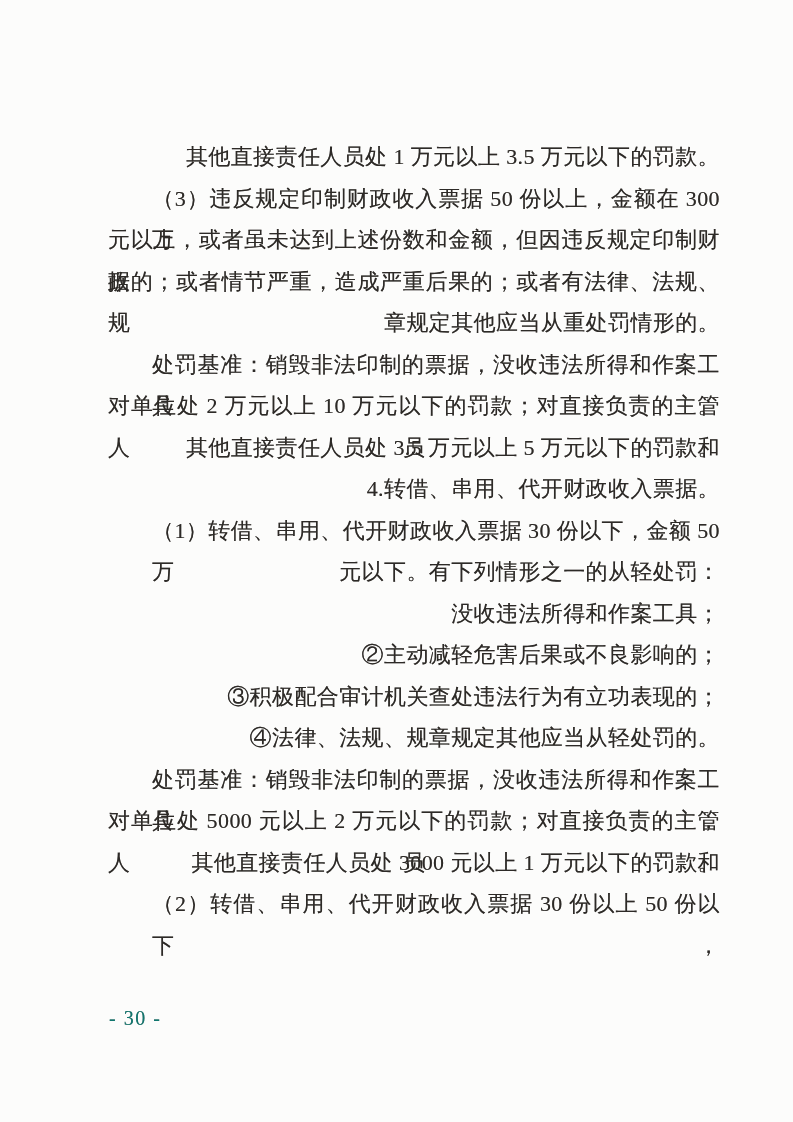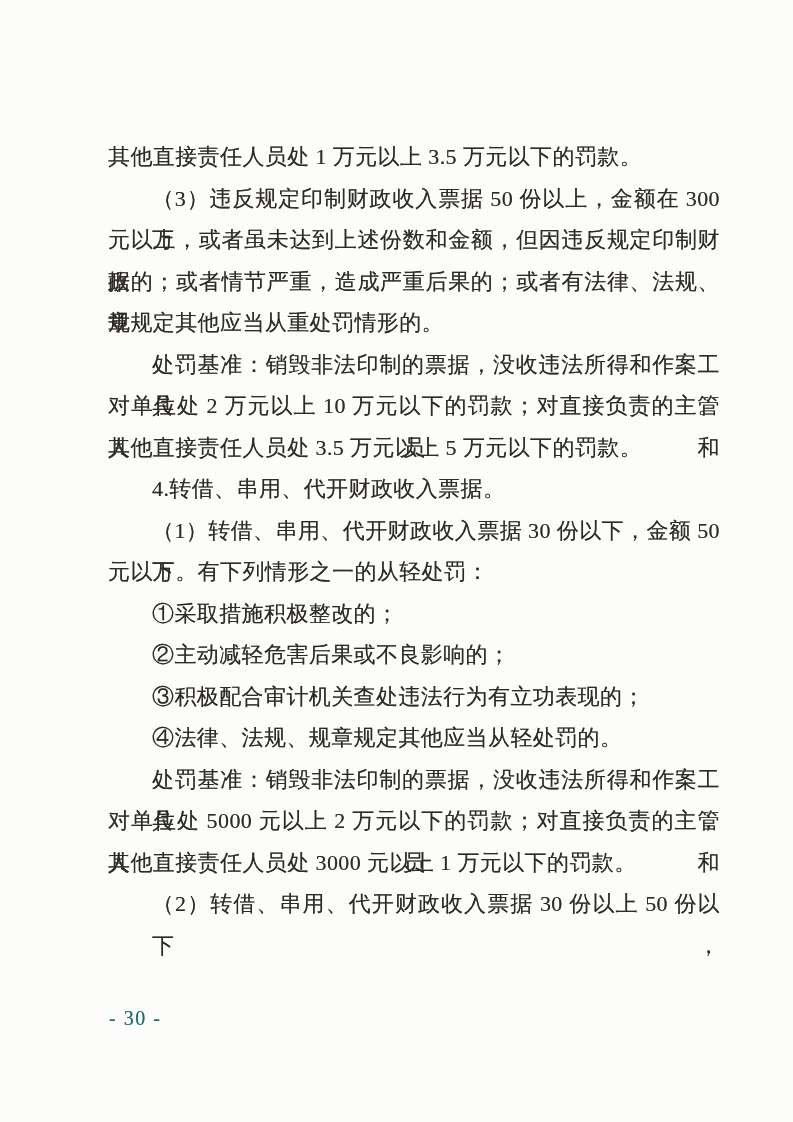--- a/index.html
+++ b/index.html
@@ -24,21 +24,21 @@
     position: absolute;
     left: 108px;
     top: 136px;
     width: 612px;
   }
   .line {
     height: 41.5px;
     line-height: 41.5px;
     font-size: 22px;
     color: #2d2a27;
-    text-align: left;
+    text-align: right;
     white-space: normal;
     letter-spacing: 0.4px;
     text-shadow: 0 0 0.5px rgba(45,42,39,0.55);
   }
   .line.fill {
     text-align: justify;
     text-align-last: justify;
     text-justify: inter-character;
   }
   .line.indent {
@@ -64,21 +64,21 @@
       <div class="line indent fill">（3）违反规定印制财政收入票据 50 份以上，金额在 300 万</div>
       <div class="line fill">元以上，或者虽未达到上述份数和金额，但因违反规定印制财政</div>
       <div class="line fill">据的；或者情节严重，造成严重后果的；或者有法律、法规、规</div>
       <div class="line">章规定其他应当从重处罚情形的。</div>
       <div class="line indent fill">处罚基准：销毁非法印制的票据，没收违法所得和作案工具。</div>
       <div class="line fill">对单位处 2 万元以上 10 万元以下的罚款；对直接负责的主管人员和</div>
       <div class="line">其他直接责任人员处 3.5 万元以上 5 万元以下的罚款。</div>
       <div class="line indent">4.转借、串用、代开财政收入票据。</div>
       <div class="line indent fill">（1）转借、串用、代开财政收入票据 30 份以下，金额 50 万</div>
       <div class="line">元以下。有下列情形之一的从轻处罚：</div>
-      <div class="line indent">①采取措施积极整改的；</div>
+      <div class="line indent">没收违法所得和作案工具；</div>
       <div class="line indent">②主动减轻危害后果或不良影响的；</div>
       <div class="line indent">③积极配合审计机关查处违法行为有立功表现的；</div>
       <div class="line indent">④法律、法规、规章规定其他应当从轻处罚的。</div>
       <div class="line indent fill">处罚基准：销毁非法印制的票据，没收违法所得和作案工具，</div>
       <div class="line fill">对单位处 5000 元以上 2 万元以下的罚款；对直接负责的主管人员和</div>
       <div class="line">其他直接责任人员处 3000 元以上 1 万元以下的罚款。</div>
       <div class="line indent fill">（2）转借、串用、代开财政收入票据 30 份以上 50 份以下，</div>
     </div>
   <div class="page-number">- 30 -</div>
 </div>

